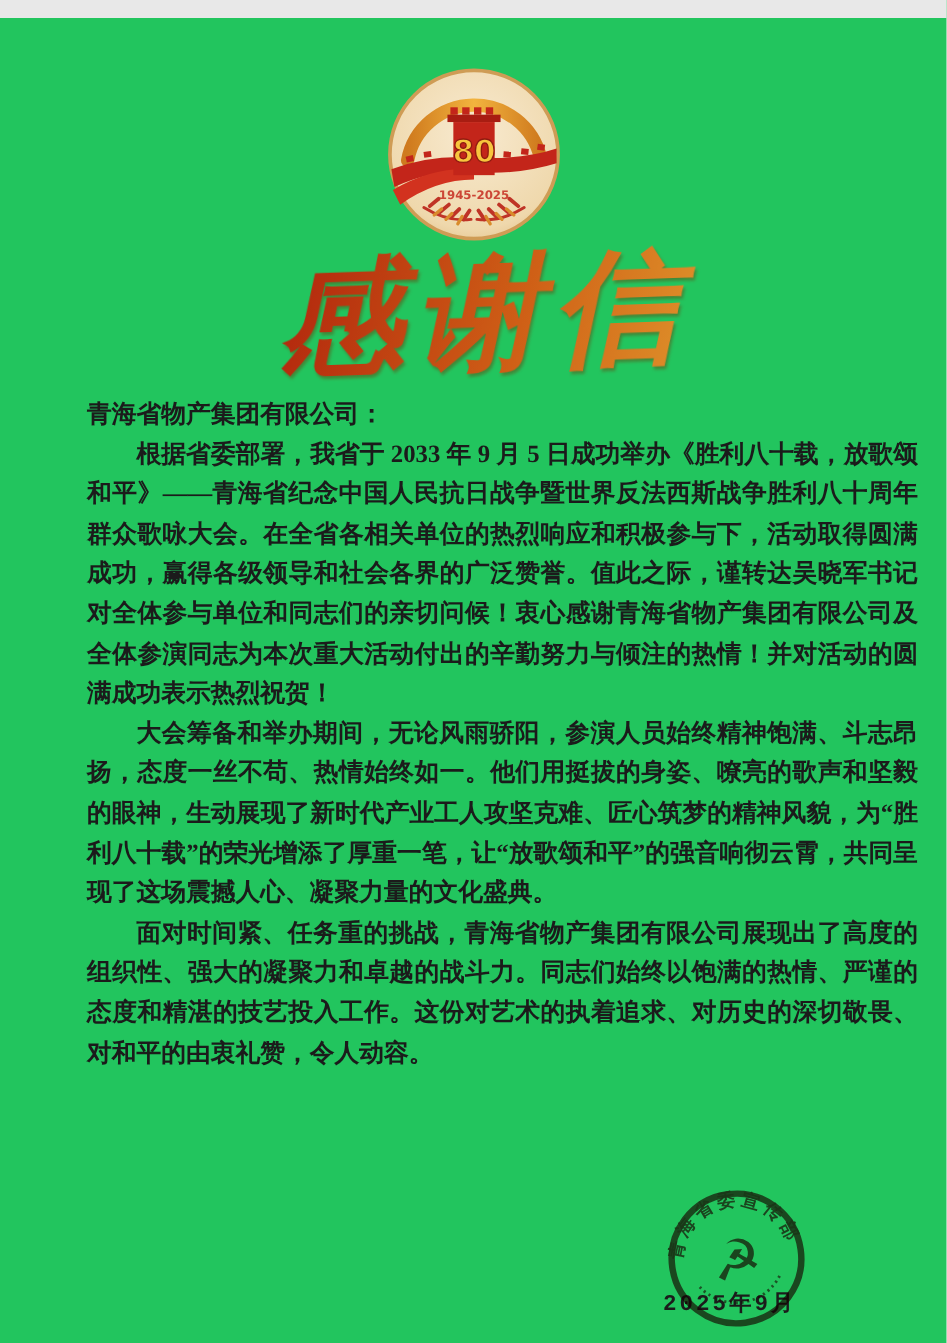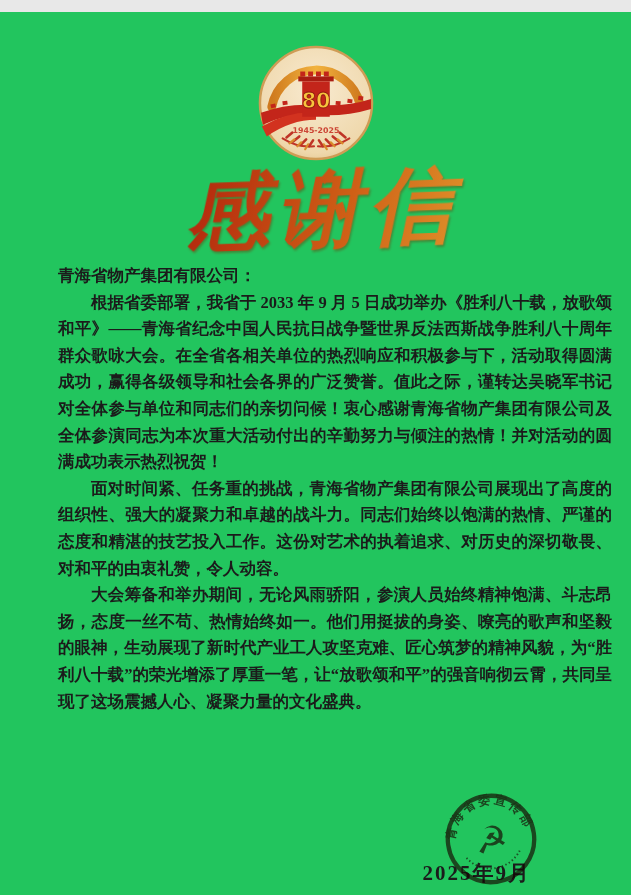--- a/index.html
+++ b/index.html
@@ -29,21 +29,21 @@
   }
   .body p{margin:0;text-indent:2em;}
   .body p.salutation{text-indent:0;}
   
   .signature{
     position:absolute;top:821px;right:70px;
     font-size:16.5px;font-weight:700;color:#1b1b1b;letter-spacing:1.5px;
   }
   .date{
     position:absolute;top:847px;right:100px;
-    font-size:21px;font-weight:700;color:#1b1b1b;letter-spacing:2px;
+    font-size:15px;font-weight:700;color:#1b1b1b;letter-spacing:2px;font-family:Liberation Mono, monospace;
   }
   .seal{
     position:absolute;top:779px;left:443px;width:96px;height:96px;
     mix-blend-mode:multiply;opacity:.9;transform:rotate(-8deg);
   }
 </style>
 </head>
 <body>
 
 <div class="page">
@@ -113,22 +113,22 @@
         </g>
       </g>
     </svg>
   </div>
 
   <div class="title">感谢信</div>
 
   <div class="body">
     <p class="salutation">青海省物产集团有限公司：</p>
     <p>根据省委部署，我省于 2033 年 9 月 5 日成功举办《胜利八十载，放歌颂和平》——青海省纪念中国人民抗日战争暨世界反法西斯战争胜利八十周年群众歌咏大会。在全省各相关单位的热烈响应和积极参与下，活动取得圆满成功，赢得各级领导和社会各界的广泛赞誉。值此之际，谨转达吴晓军书记对全体参与单位和同志们的亲切问候！衷心感谢青海省物产集团有限公司及全体参演同志为本次重大活动付出的辛勤努力与倾注的热情！并对活动的圆满成功表示热烈祝贺！</p>
+    <p>大会筹备和举办期间，无论风雨骄阳，参演人员始终精神饱满、斗志昂扬，态度一丝不苟、热情始终如一。他们用挺拔的身姿、嘹亮的歌声和坚毅的眼神，生动展现了新时代产业工人攻坚克难、匠心筑梦的精神风貌，为“胜利八十载”的荣光增添了厚重一笔，让“放歌颂和平”的强音响彻云霄，共同呈现了这场震撼人心、凝聚力量的文化盛典。</p>
     <p>面对时间紧、任务重的挑战，青海省物产集团有限公司展现出了高度的组织性、强大的凝聚力和卓越的战斗力。同志们始终以饱满的热情、严谨的态度和精湛的技艺投入工作。这份对艺术的执着追求、对历史的深切敬畏、对和平的由衷礼赞，令人动容。</p>
-    <p>大会筹备和举办期间，无论风雨骄阳，参演人员始终精神饱满、斗志昂扬，态度一丝不苟、热情始终如一。他们用挺拔的身姿、嘹亮的歌声和坚毅的眼神，生动展现了新时代产业工人攻坚克难、匠心筑梦的精神风貌，为“胜利八十载”的荣光增添了厚重一笔，让“放歌颂和平”的强音响彻云霄，共同呈现了这场震撼人心、凝聚力量的文化盛典。</p>
   </div>
 
   <div class="date">2025年9月</div>
 
   <div class="seal">
     <svg viewBox="0 0 100 100" width="96" height="96">
       <circle cx="50" cy="50" r="45" fill="none" stroke="#b23127" stroke-width="4.5" opacity="0.88"></circle>
       <path id="sealArc" d="M13 60 A38 38 0 1 1 87 60" fill="none"></path>
       <text font-size="12.5" font-weight="bold" fill="#b23127" letter-spacing="3" opacity="0.9">
         <textPath href="#sealArc" startOffset="50%" text-anchor="middle">青海省委宣传部</textPath>

